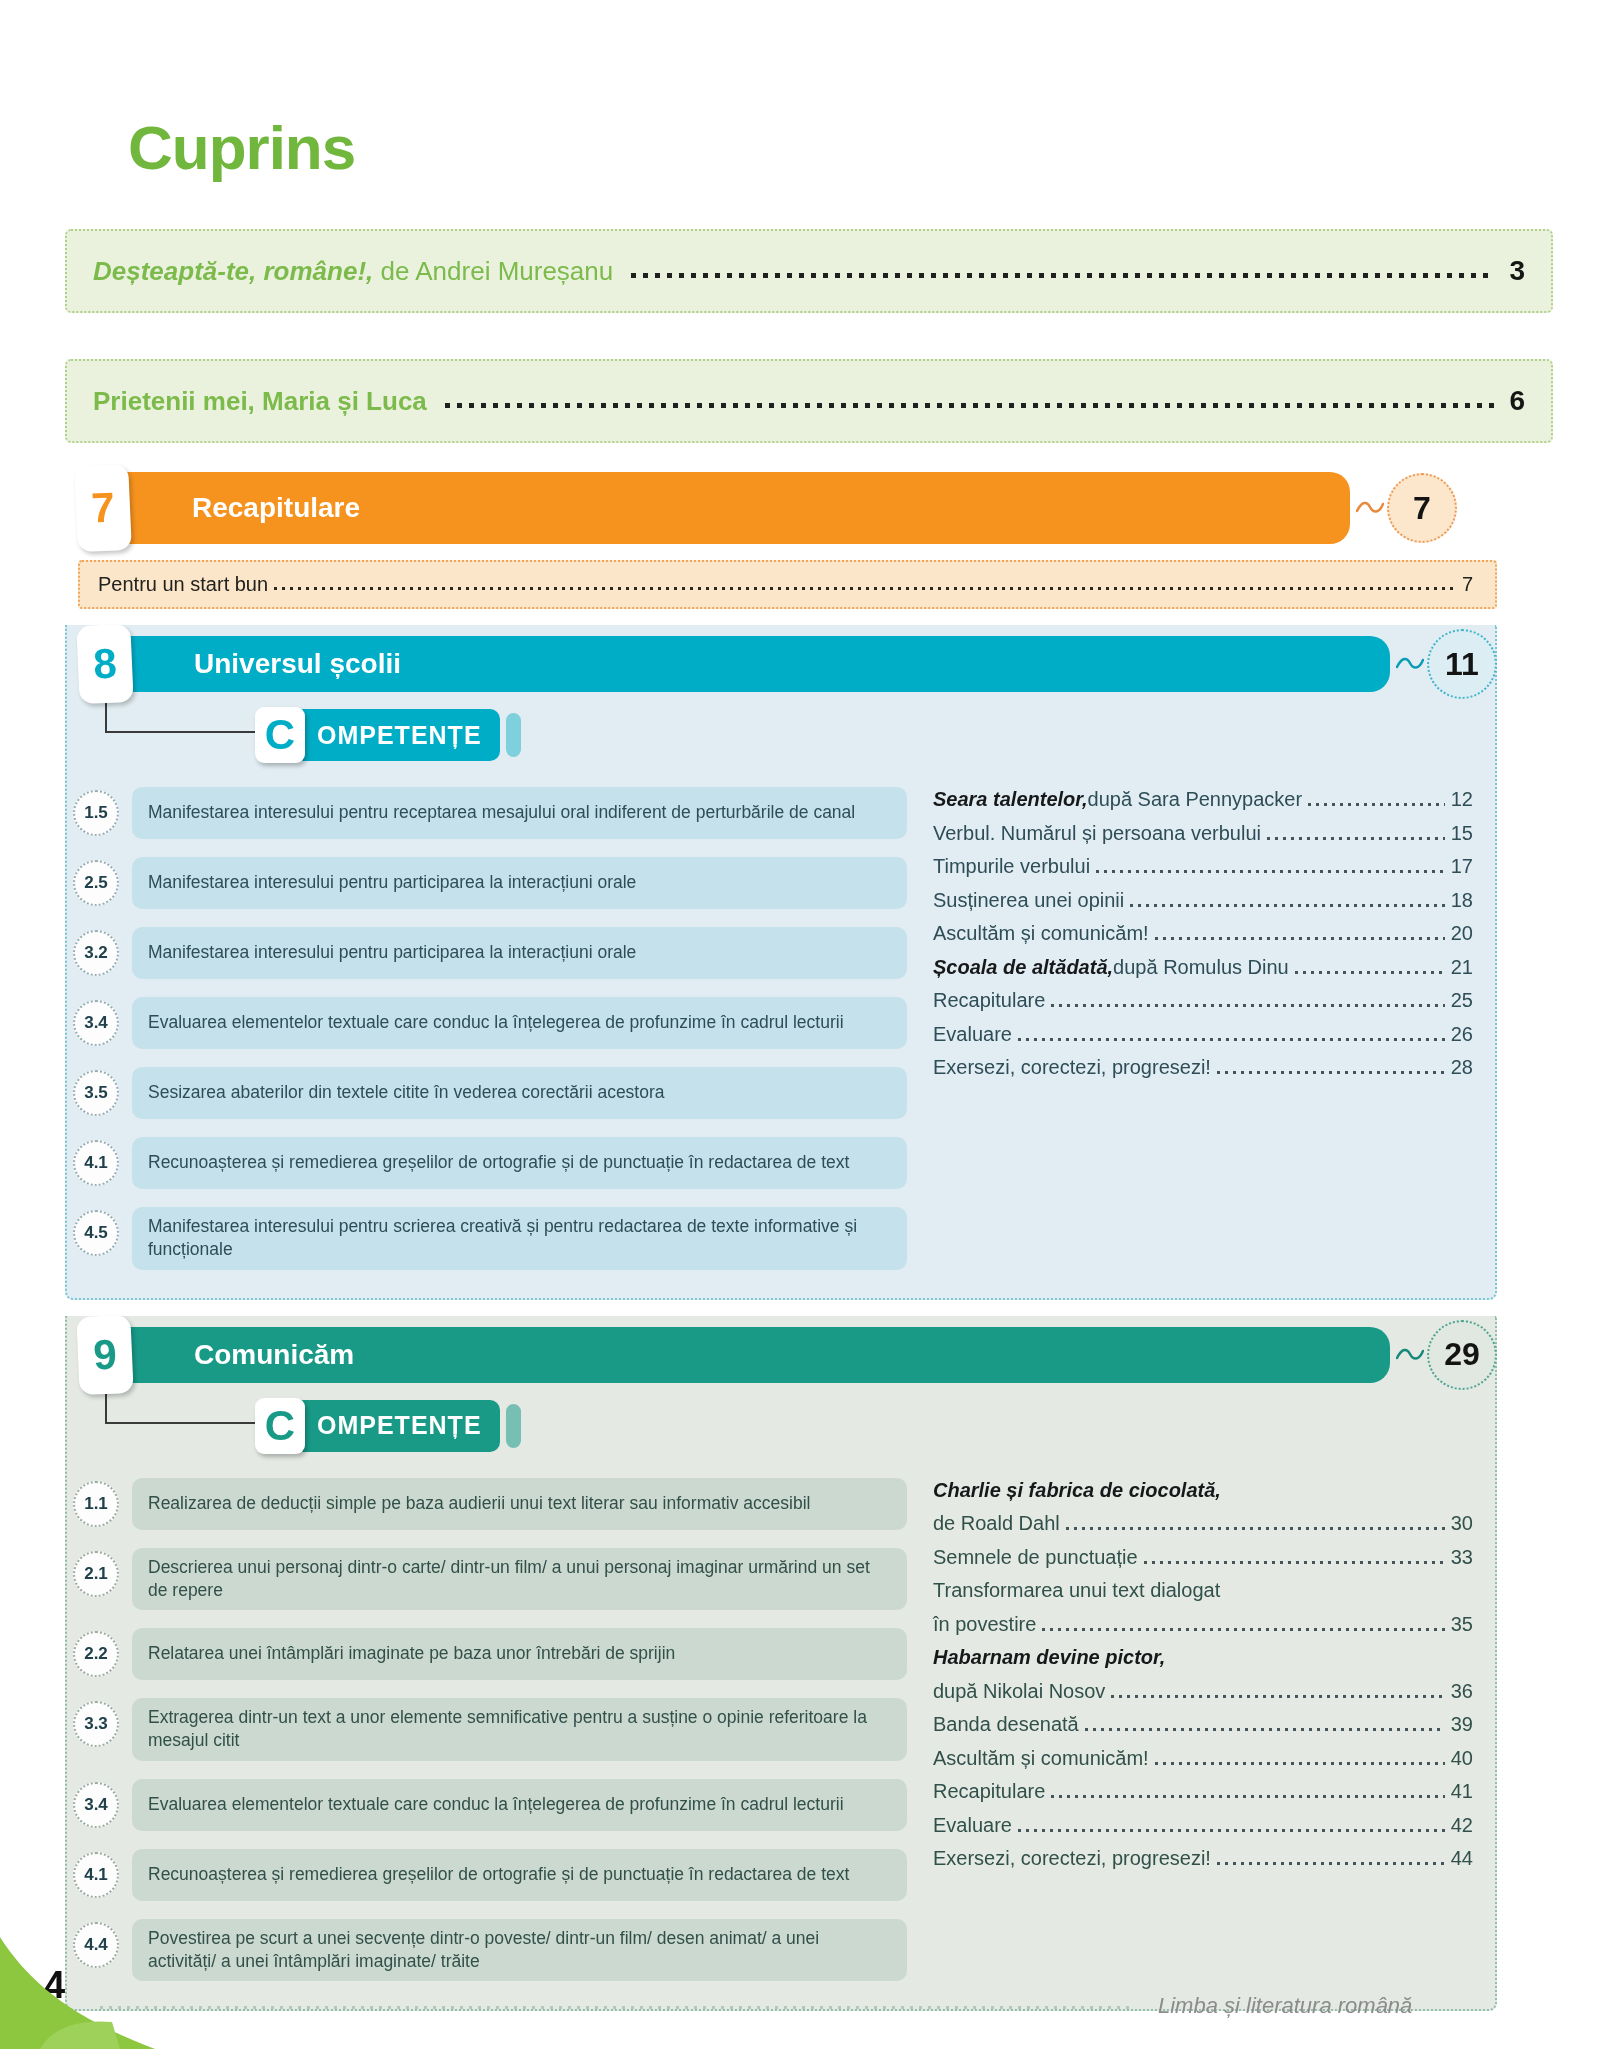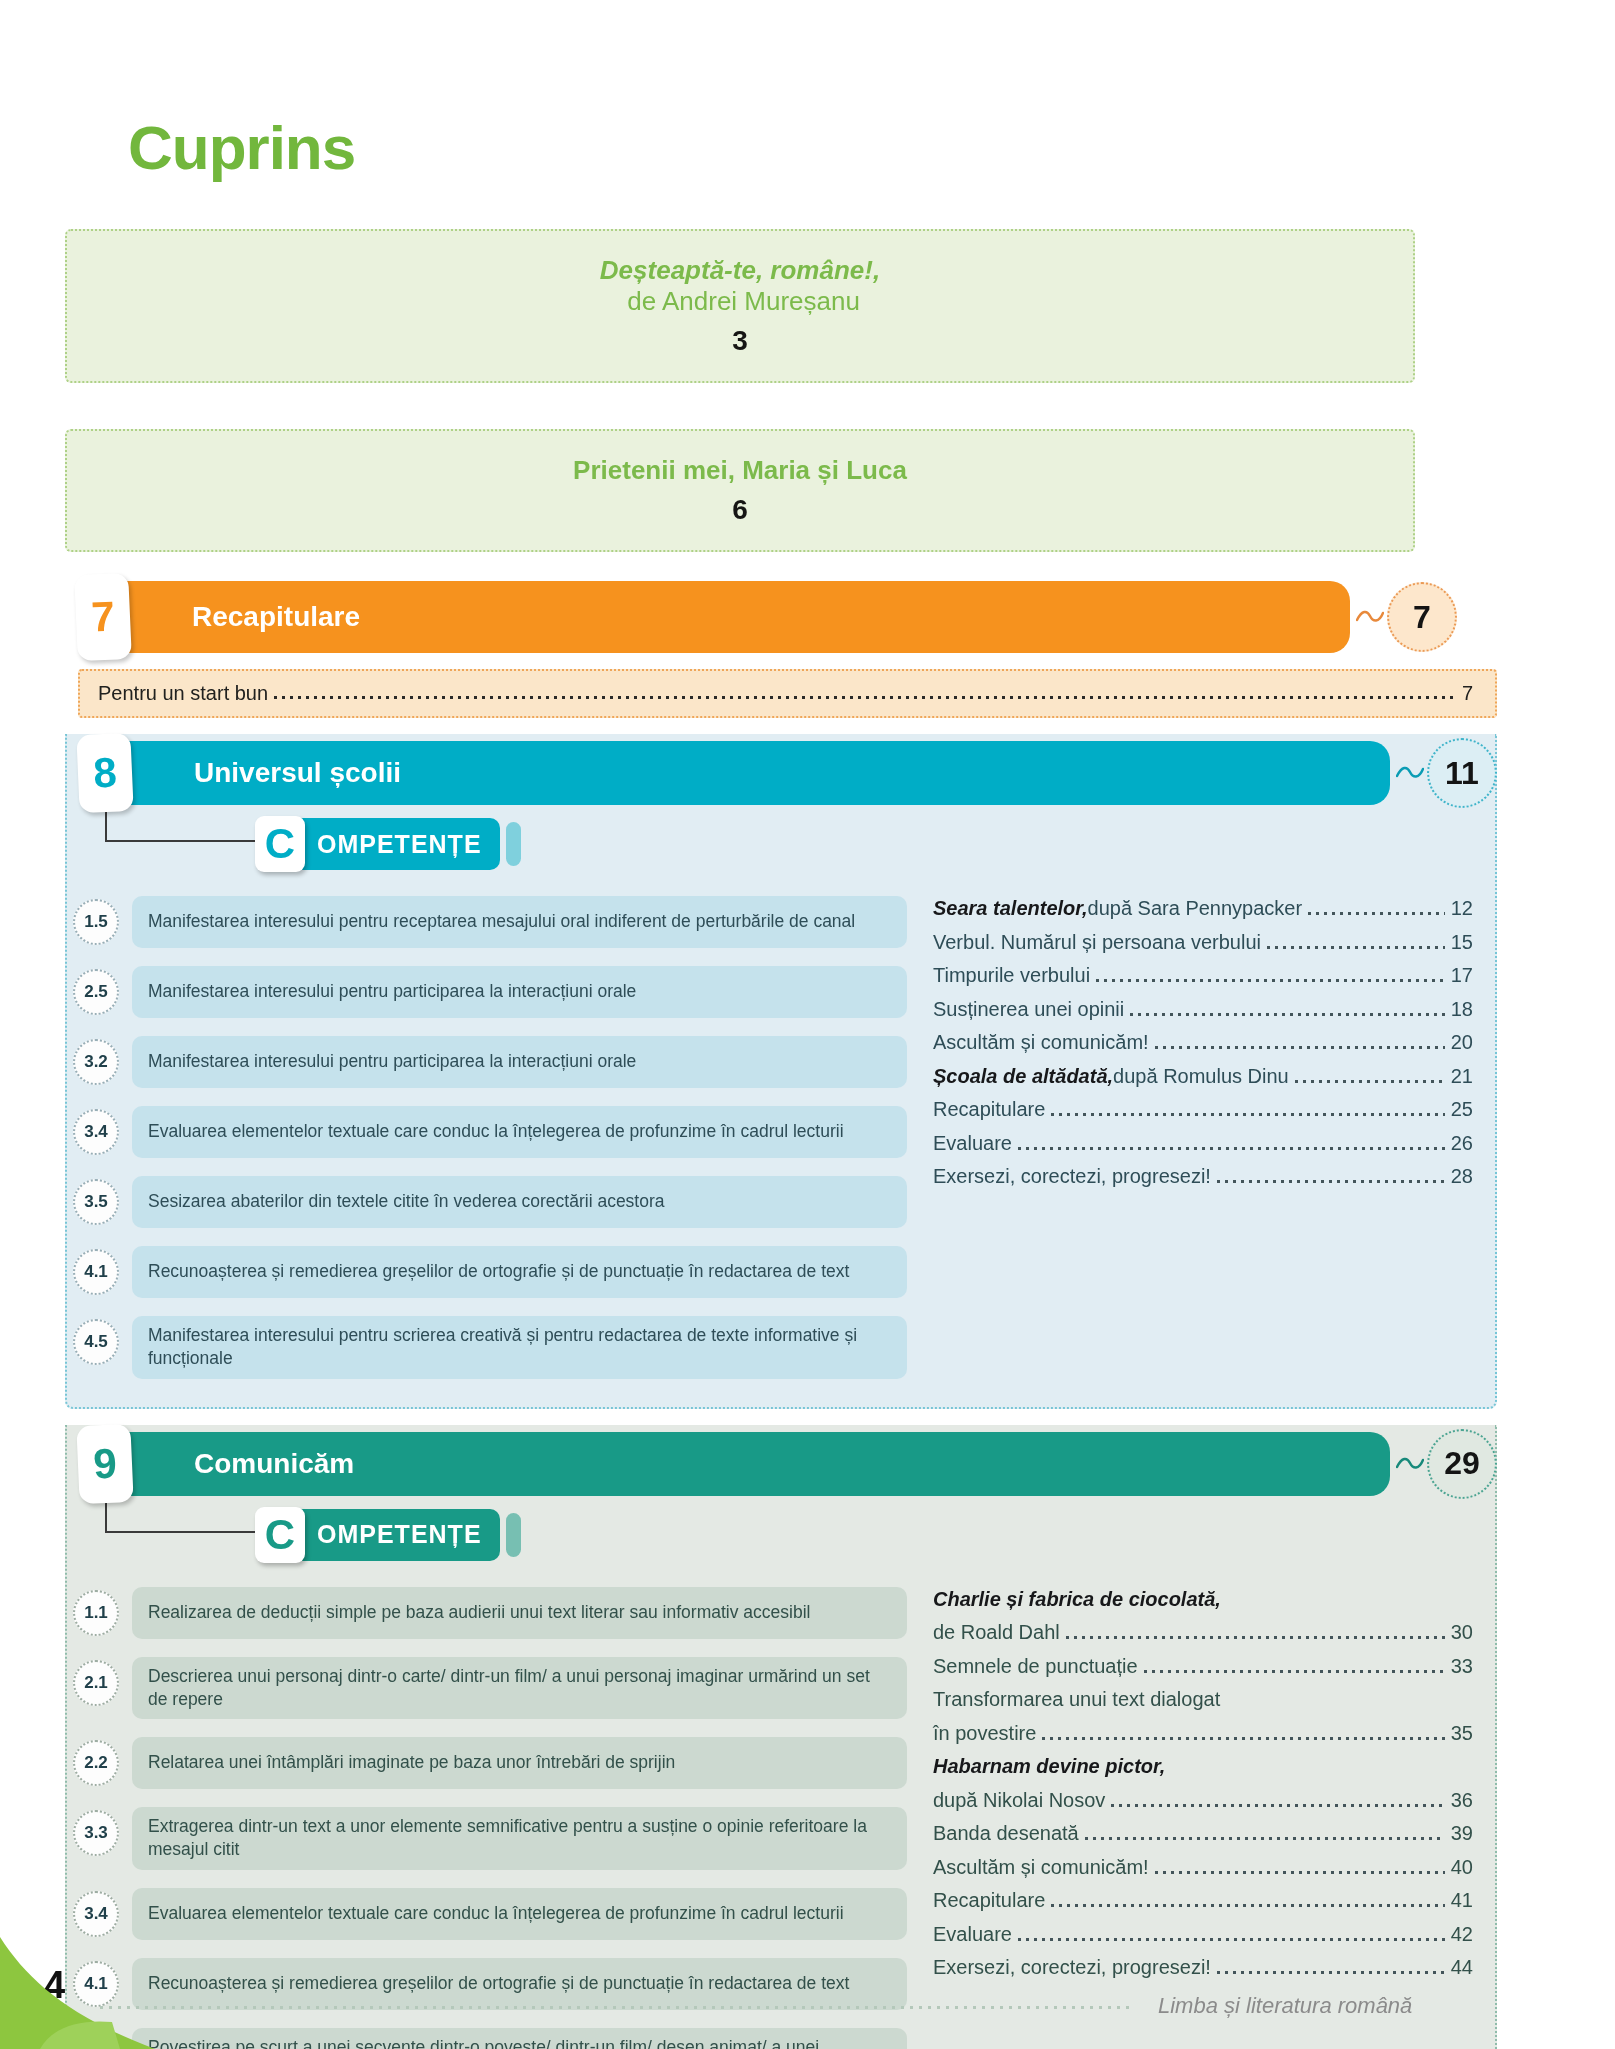--- a/index.html
+++ b/index.html
@@ -3,35 +3,35 @@
 <meta charset="utf-8">
 <style>
   html,body{margin:0;padding:0;background:#fff;}
   .page{position:relative;width:1615px;height:2049px;background:#ffffff;overflow:hidden;
         font-family:"Liberation Sans",sans-serif;color:#1d1d1b;}
 
   
   .main-title{margin:112px 0 0 128px;font-size:62px;font-weight:bold;color:#72b73d;letter-spacing:-1px;}
 
   
-  .g-row{box-sizing:border-box;margin:46px 0 0 65px;width:1350px;background:#eaf2dd;
-         border:2px dotted #aed187;border-radius:6px;padding:24px 26px;display:flex;align-items:center;flex-direction:column;}
+  .g-row{box-sizing:border-box;margin:46px 0 0 65px;width:1488px;background:#eaf2dd;
+         border:2px dotted #aed187;border-radius:6px;padding:24px 26px;display:flex;align-items:center;}
   .g-row .t-em{font-weight:bold;font-style:italic;color:#7cba4b;font-size:26px;white-space:pre;}
   .g-row .t-rest{color:#7cba4b;font-size:26px;white-space:pre;}
   .g-row .t-strong{color:#7cba4b;font-size:26px;font-weight:bold;white-space:pre;}
   .g-leader{flex:1;height:5px;margin:8px 14px 0 18px;
             background:repeating-linear-gradient(to right,#20201e 0 5px,transparent 5px 12px);}
   .g-page{font-size:28px;font-weight:bold;color:#161614;}
 
   
   .banner-row{display:flex;align-items:center;position:relative;}
   .numbox{width:54px;height:78px;background:#fff;border-radius:14px;display:flex;align-items:center;
           justify-content:center;font-size:42px;font-weight:bold;transform:rotate(-2.5deg);
           box-shadow:2px 3px 4px rgba(0,0,0,.22);position:relative;z-index:3;}
-  .band{flex:1;height:64px;margin-left:-36px;border-radius:4px 20px 20px 4px;display:flex;
+  .band{flex:1;height:56px;margin-left:-36px;border-radius:4px 20px 20px 4px;display:flex;
         align-items:center;padding-left:98px;color:#fff;font-size:28px;font-weight:bold;z-index:1;}
   .squiggle{margin:0 3px 0 6px;flex:0 0 auto;}
   .pgcircle{flex:0 0 auto;box-sizing:border-box;width:70px;height:70px;border-radius:50%;
             display:flex;align-items:center;justify-content:center;font-size:32px;font-weight:bold;color:#141414;
             border:2px dotted #999;z-index:2;}
 
   
   .u7{margin:22px 0 0 65px;width:1432px;position:relative;}
   .u7 .banner-row{margin-left:11px;}
   .u7 .numbox{color:#f6921e;height:86px;}

